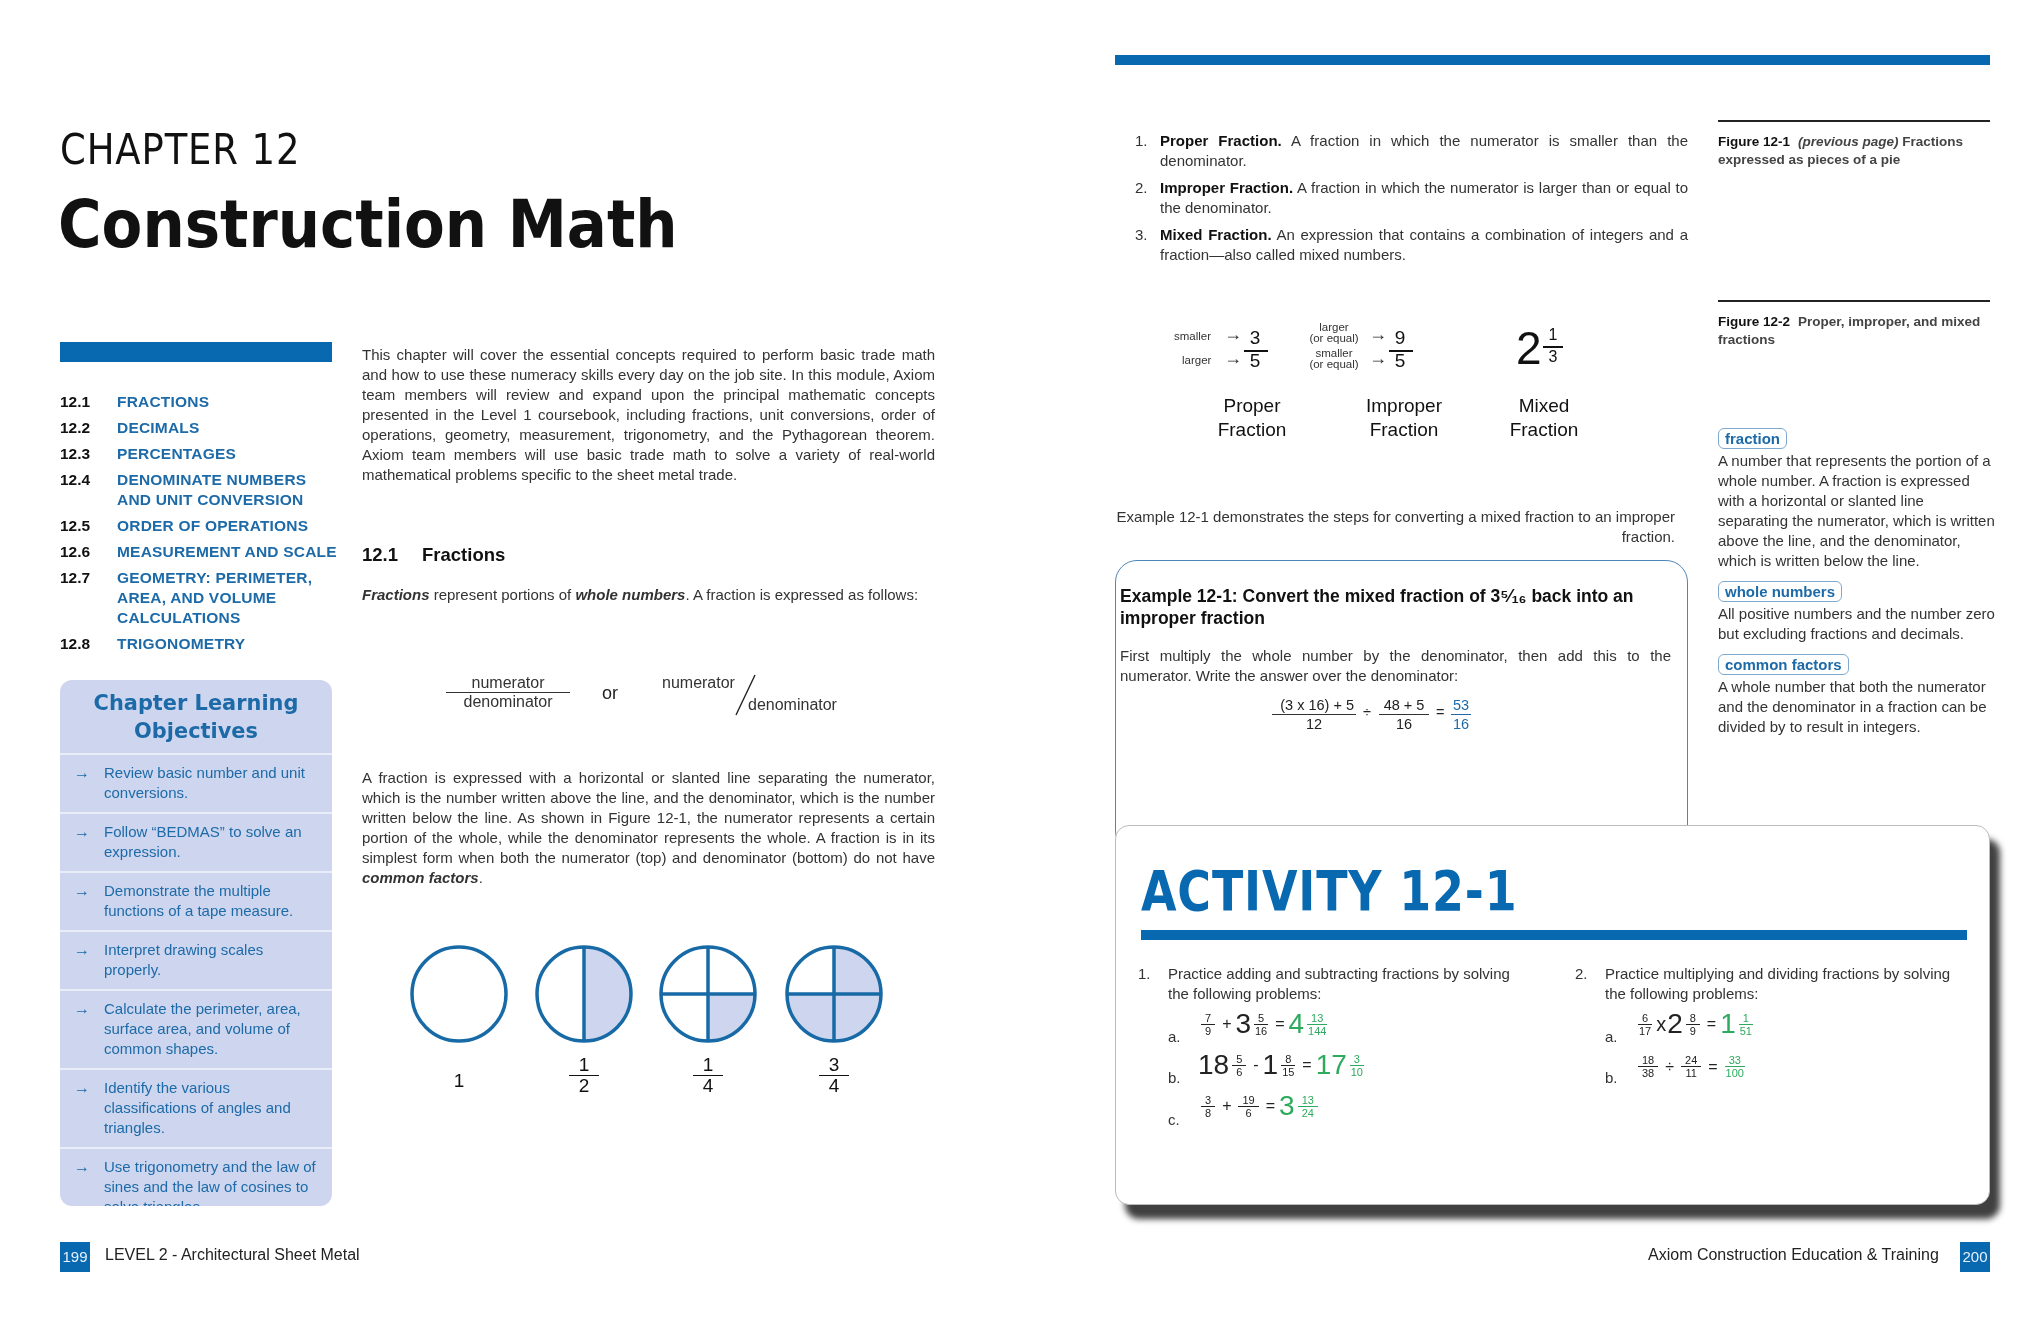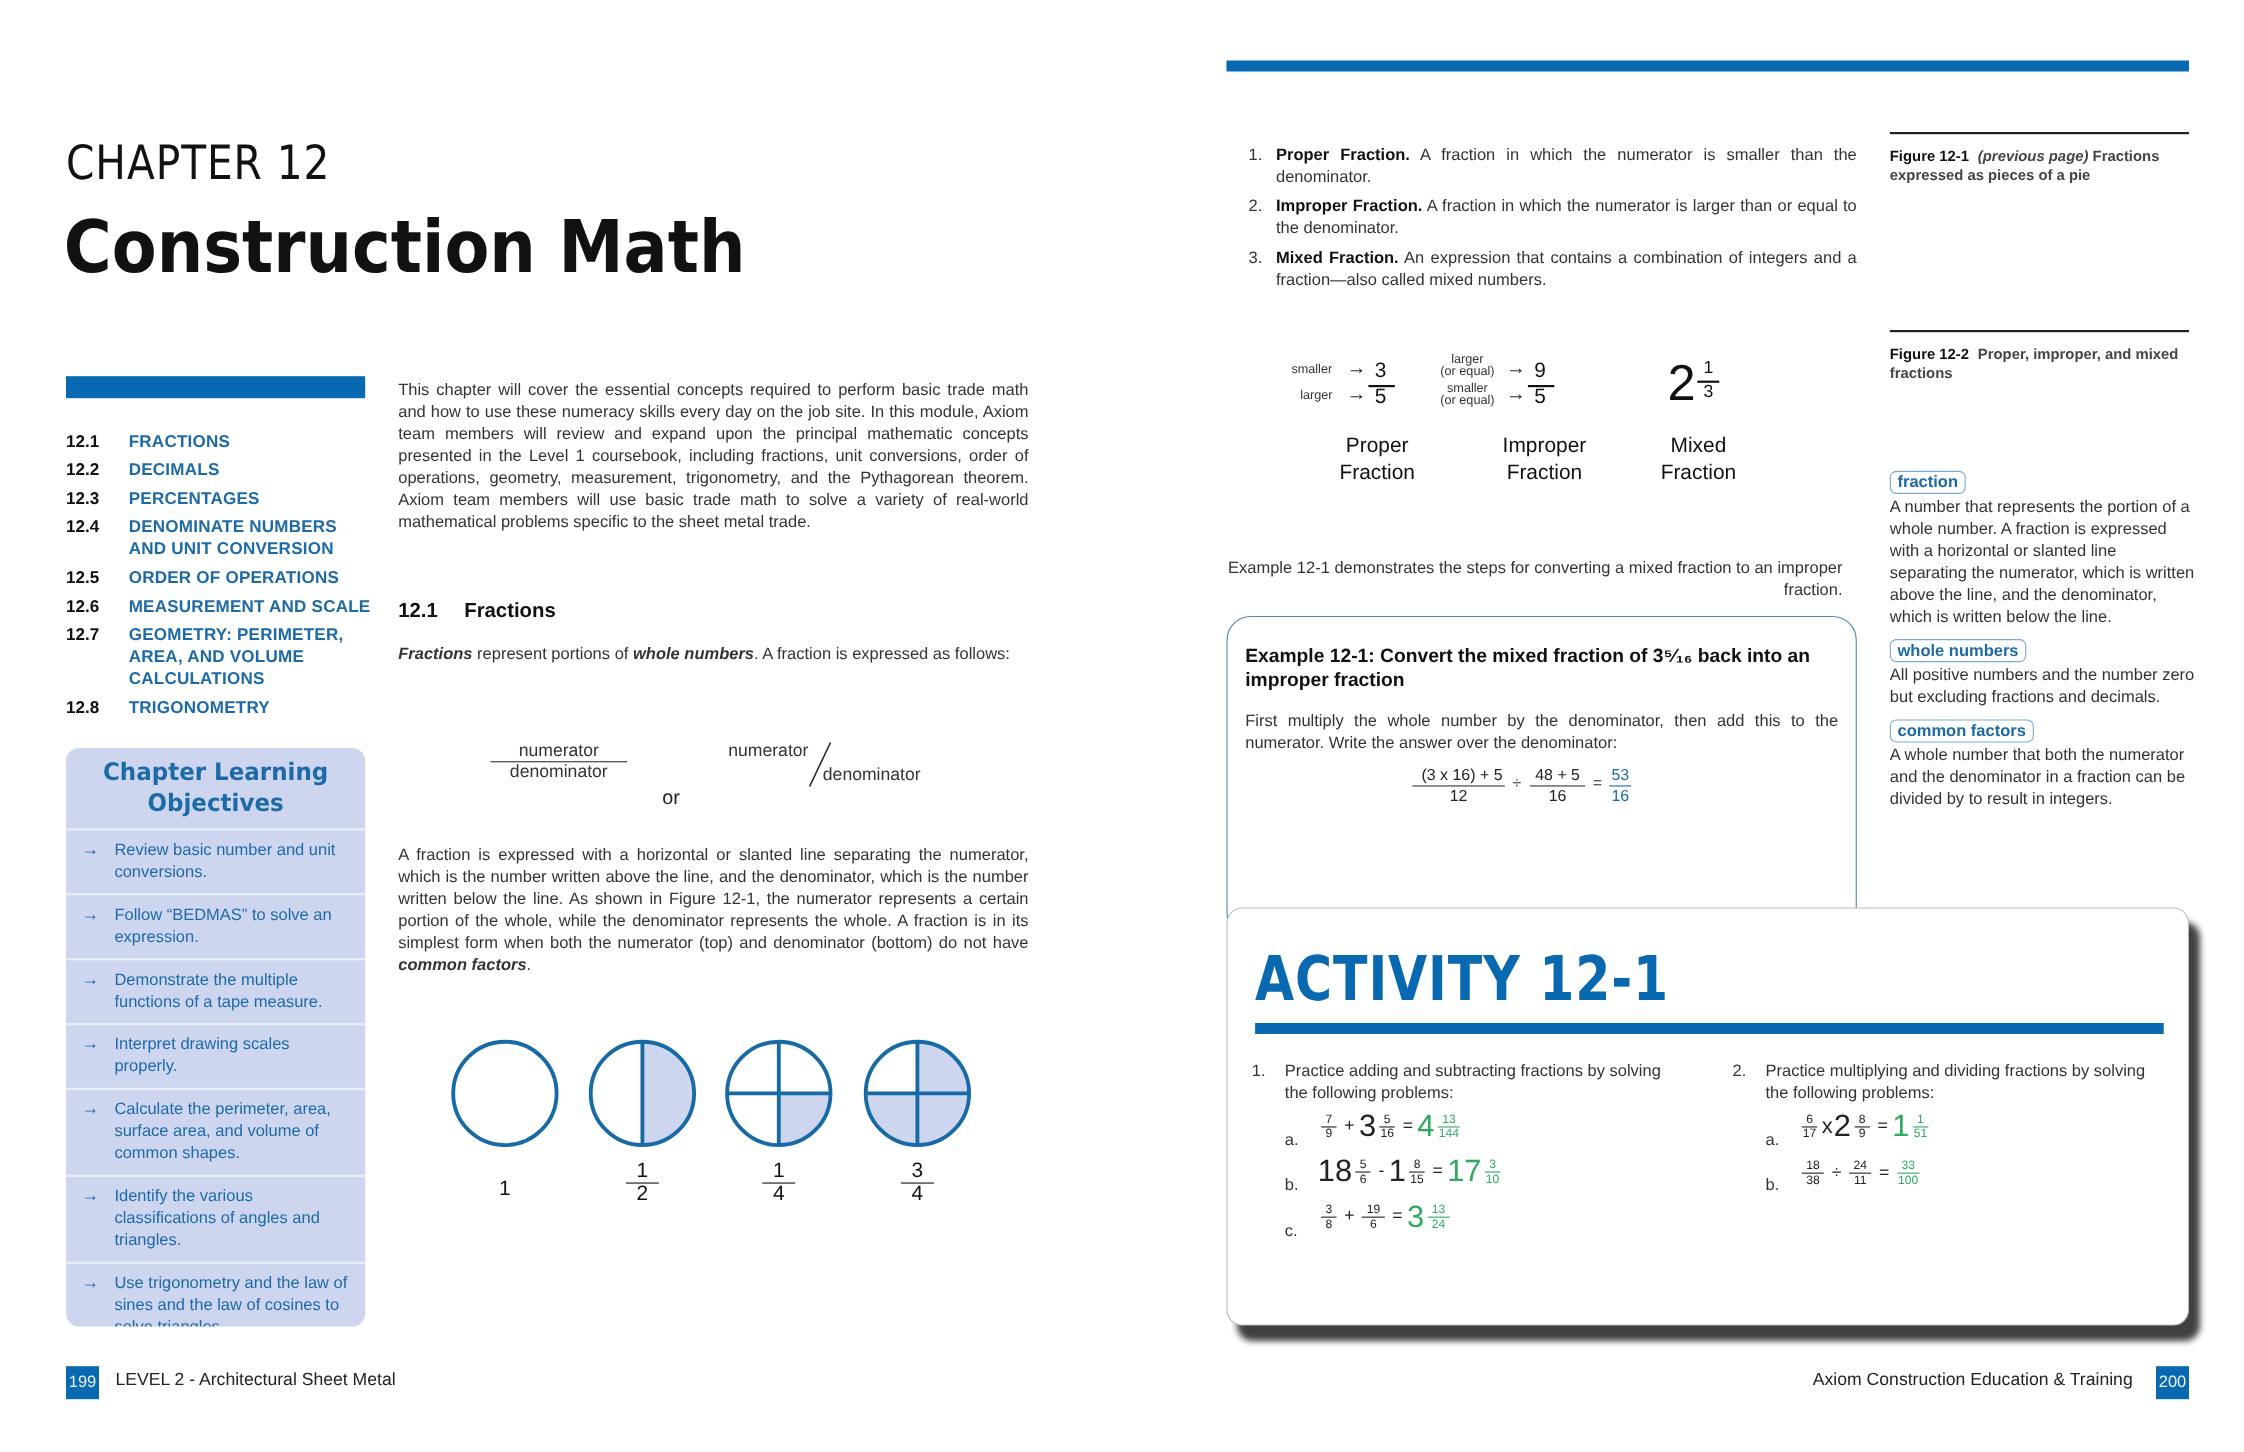--- a/index.html
+++ b/index.html
@@ -53,21 +53,21 @@
 
   .types { left: 1160px; top: 310px; width: 440px; height: 140px; }
   .tiny { position: absolute; font-size: 11.5px; color: #333; line-height: 11px; text-align: center; }
   .digit { position: absolute; font-size: 19px; color: #111; text-align: center; width: 22px; line-height: 22px; }
   .type-name { position: absolute; font-size: 19px; line-height: 24px; text-align: center; color: #111; }
 
   .glossary { left: 1718px; width: 280px; }
   .term { display: inline-block; border: 1.5px solid #7fa9cf; border-radius: 6px; padding: 0 6px; color: #1d6aa8; font-weight: bold; font-size: 15px; line-height: 19px; }
   .gdef { font-size: 15px; line-height: 20px; color: #333; margin-top: 2px; margin-bottom: 10px; }
 
-  .example-box { left: 1115px; top: 560px; width: 573px; height: 293px; border: 1.5px solid #4d87b8; border-radius: 22px; padding: 24px 16px 10px 16px; }
+  .example-box { left: 1115px; top: 560px; width: 573px; height: 293px; border: 1.5px solid #4d87b8; border-radius: 22px; padding: 24px 16px 10px 4px; }
   .ex-title { font-size: 17.5px; line-height: 22px; color: #111; font-weight: bold; }
   .ex-body { margin-top: 17px; font-size: 15px; line-height: 20px; color: #333; text-align: justify; }
   .ex-eq { position: relative; height: 44px; margin-top: 10px; font-size: 14.5px; color: #222; }
 
   .activity { left: 1115px; top: 825px; width: 875px; height: 380px; border: 1px solid #bbb; border-radius: 14px; background: #fff; box-shadow: 10px 14px 6px rgba(0,0,0,0.75); }
   .act-title { position: absolute; left: 25px; top: 32px; font-size: 56px; font-weight: bold; color: #0969b0; font-family: "DejaVu Sans", sans-serif; transform: scaleX(0.82); transform-origin: left; letter-spacing: 1px; }
   .act-bar { position: absolute; left: 25px; top: 104px; width: 826px; height: 10px; background: #0969b0; }
   .q { position: absolute; font-size: 15px; line-height: 20px; color: #333; }
   .q .qn { position: absolute; left: 0; top: 0; }
   .q .qt { position: absolute; left: 30px; top: 0; width: 360px; }
@@ -163,21 +163,21 @@
   <span>Fractions</span>
 </div>
 
 <p class="abs body-col para" style="top:585px;"><b><i>Fractions</i></b><span> represent portions of </span><b><i>whole numbers</i></b><span>. A fraction is expressed as follows:</span></p>
 
 <div class="abs frac-expr">
   <div class="stack" style="left:6px; top:6px; width:124px;">
     <span class="top">numerator</span>
     <span class="bot">denominator</span>
   </div>
-  <div class="abs" style="left:162px; top:15px; font-size:18px; color:#222;margin-top:32px;">or</div>
+  <div class="abs" style="left:162px; top:15px; font-size:18px; color:#222;">or</div>
   <div class="abs" style="left:222px; top:6px;">numerator</div>
   <svg class="abs" style="left:293px; top:5px;" width="26" height="44">
       <line x1="22" y1="2" x2="3" y2="42" stroke="#222" stroke-width="1.4"></line>
     </svg>
   <div class="abs" style="left:308px; top:28px;">denominator</div>
 </div>
 
 <p class="abs body-col para" style="top:768px;"><span>A fraction is expressed with a horizontal or slanted line separating the numerator, which is the number written above the line, and the denominator, which is the number written below the line. As shown in Figure 12-1, the numerator represents a certain portion of the whole, while the denominator represents the whole. A fraction is in its simplest form when both the numerator (top) and denominator (bottom) do not have </span><b><i>common factors</i></b><span>.</span></p>
 
 <div class="abs pies">

